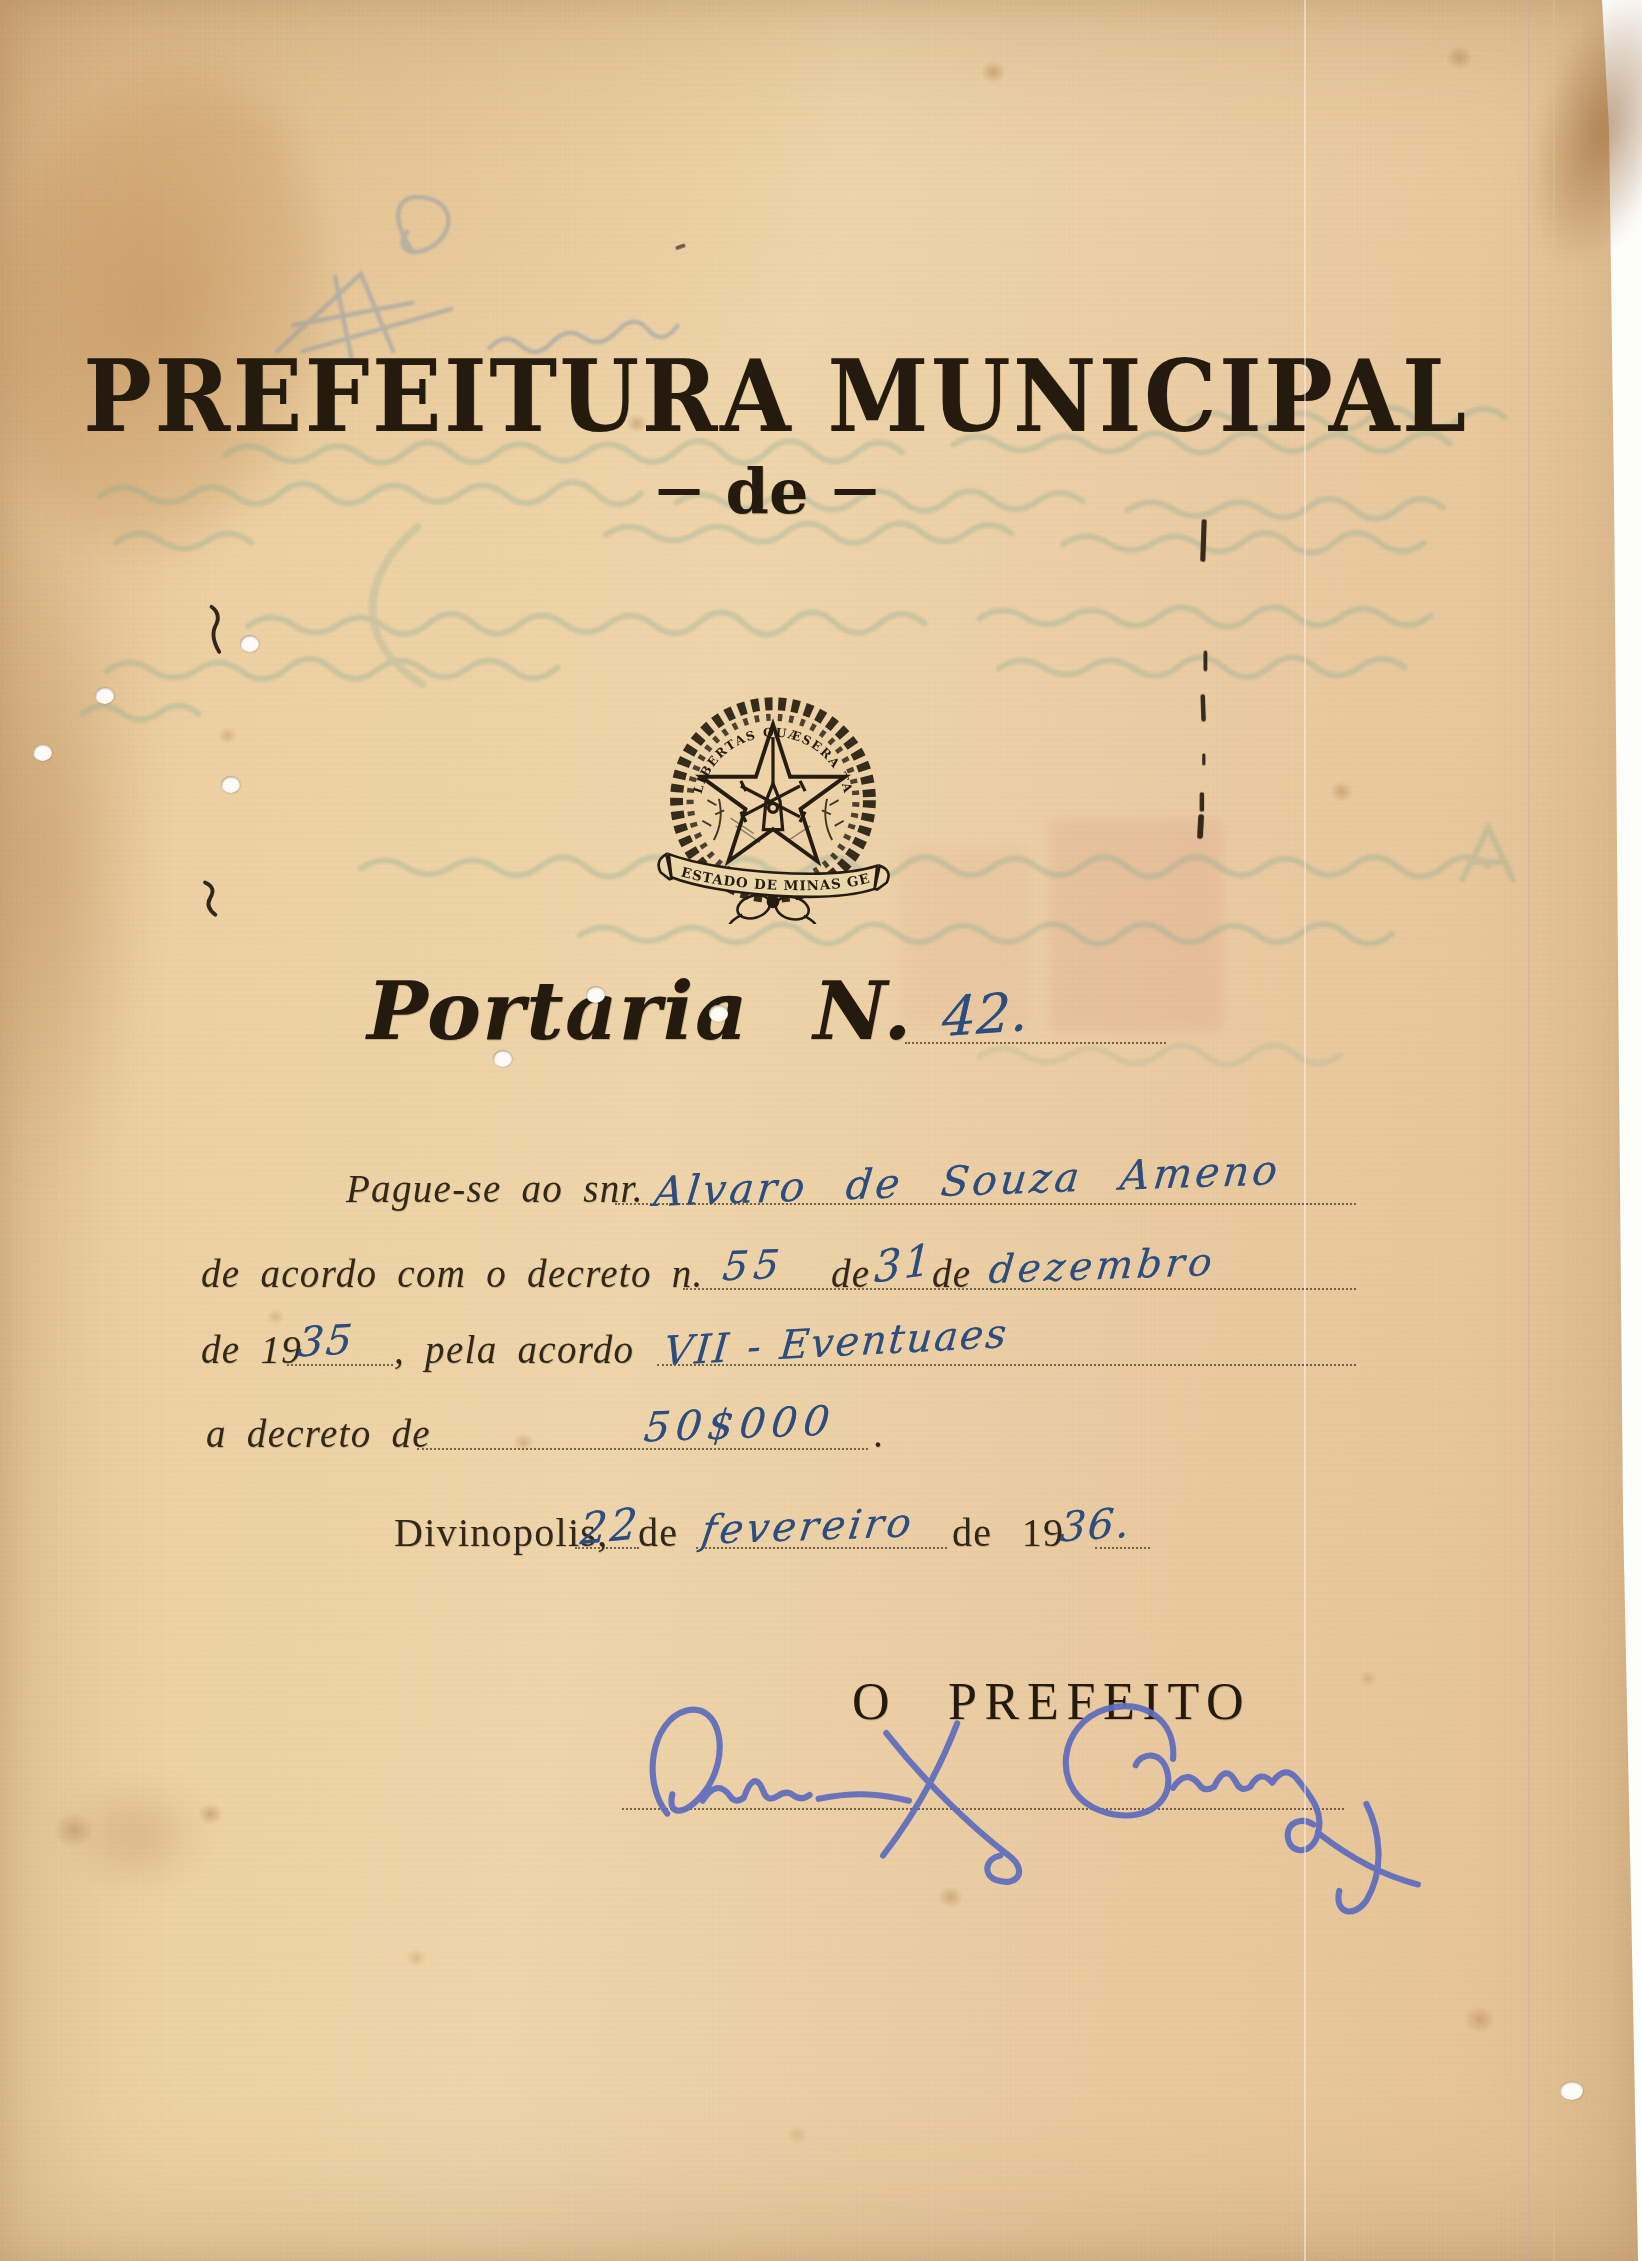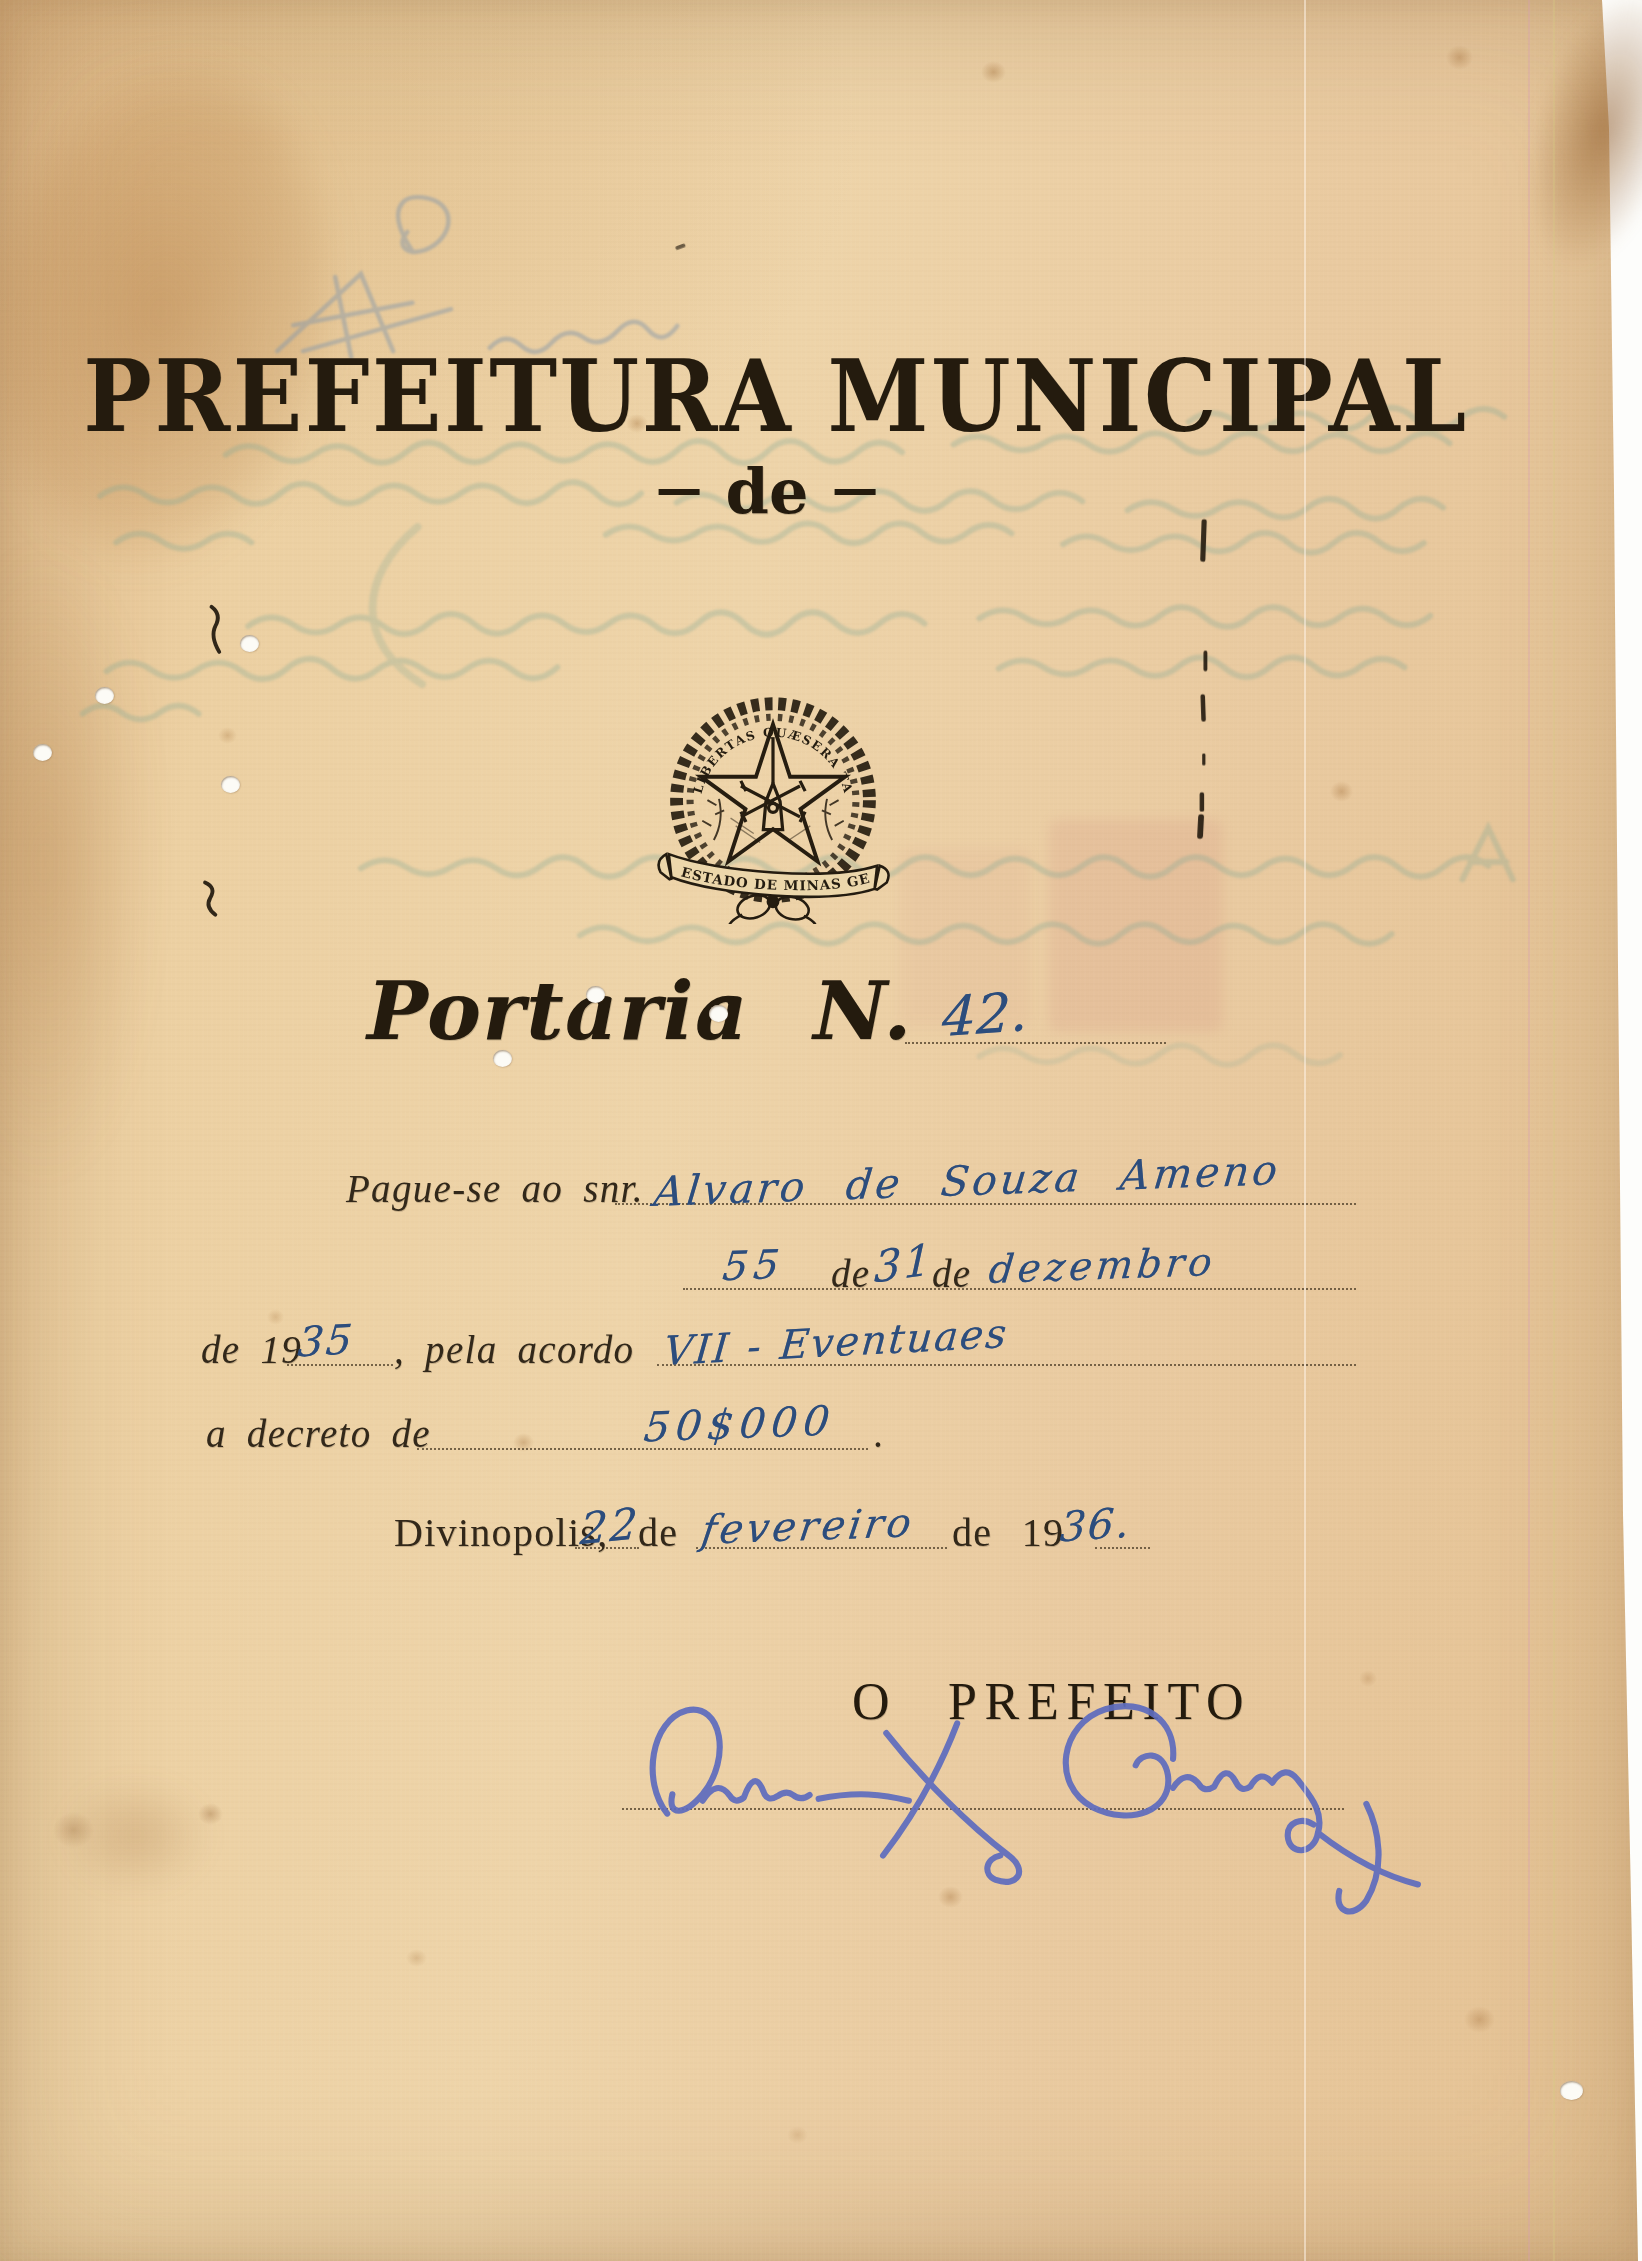--- a/index.html
+++ b/index.html
@@ -188,20 +188,21 @@
   </svg>
 
   <div class="abs portaria ink">Portaria N.</div>
   <div class="abs dots" style="left:905px;top:1042px;width:261px;"></div>
   <div class="abs script" style="left:942px;top:988px;font-size:54px;transform:rotate(-4deg) skewX(-6deg);">42.</div>
 
   <div class="abs printed" style="left:346px;top:1169px;">Pague-se ao snr.</div>
   <div class="abs dots" style="left:615px;top:1203px;width:741px;"></div>
   <div class="abs script" style="left:654px;top:1161px;font-size:41px;letter-spacing:3.2px;word-spacing:22px;transform:rotate(-2deg) skewX(-8deg);">Alvaro de Souza Ameno</div>
 
+  <div class="abs printed" style="left:201px;top:1254px;">de acordo com o decreto n.</div>
   <div class="abs dots" style="left:683px;top:1288px;width:673px;"></div>
   <div class="abs script" style="left:723px;top:1245px;font-size:40px;letter-spacing:5.2px;transform:rotate(-2deg) skewX(-8deg);">55</div>
   <div class="abs printed" style="left:831px;top:1254px;">de</div>
   <div class="abs script" style="left:874px;top:1242px;font-size:43px;letter-spacing:2.6px;transform:rotate(-8deg) skewX(-10deg);">31</div>
   <div class="abs printed" style="left:932px;top:1254px;">de</div>
   <div class="abs script" style="left:989px;top:1246px;font-size:39px;letter-spacing:3.9px;transform:rotate(-2deg) skewX(-8deg);">dezembro</div>
 
   <div class="abs printed" style="left:201px;top:1330px;">de 19</div>
   <div class="abs script" style="left:298px;top:1321px;font-size:41px;letter-spacing:1.9px;transform:rotate(-3deg) skewX(-8deg);">35</div>
   <div class="abs dots" style="left:287px;top:1364px;width:106px;"></div>

